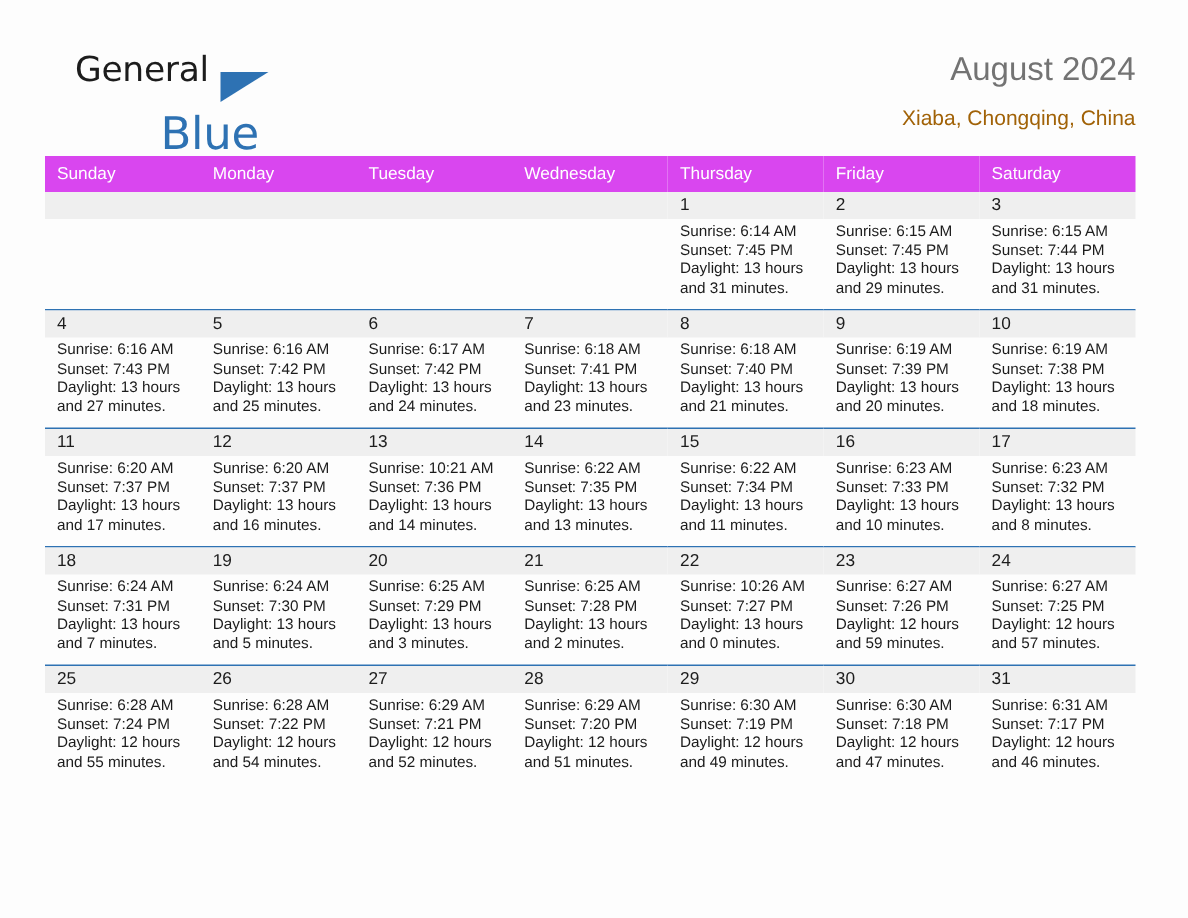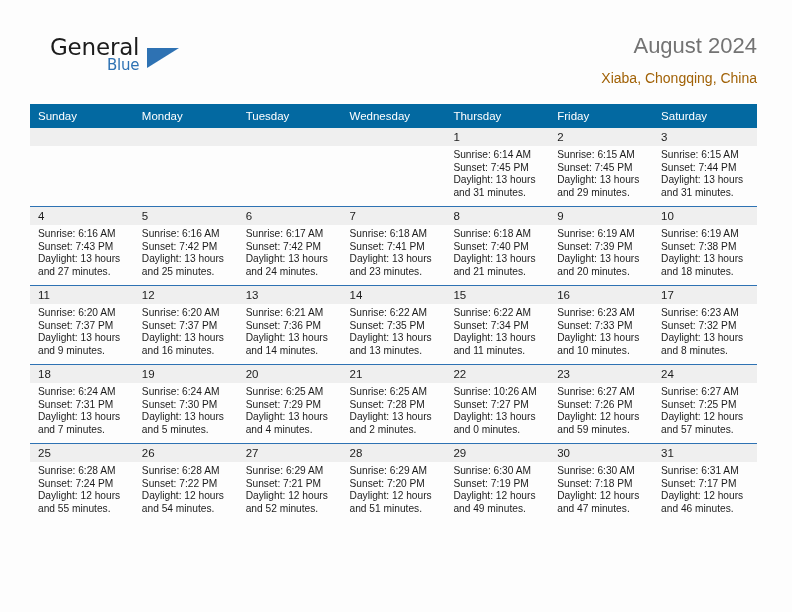--- a/index.html
+++ b/index.html
@@ -42,22 +42,22 @@
     top: 0;
     font-size: 23px;
     letter-spacing: -0.2px;
     color: #1c1c1c;
     font-family: "DejaVu Sans", sans-serif;
     font-weight: 400;
   }
   .brand-blue {
     position: absolute;
     left: 57px;
-    top: 22px;
-    font-size: 15px;
+    top: 38px;
+    font-size: 30px;
     letter-spacing: -0.2px;
     color: #2e72b3;
     font-family: "DejaVu Sans", sans-serif;
     font-weight: 400;
   }
   .brand-tri {
     position: absolute;
     left: 97px;
     top: 14px;
     width: 0;
@@ -94,21 +94,21 @@
     left: 30px;
     top: 104px;
     width: 727px;
   }
   table.cal {
     width: 727px;
     border-collapse: collapse;
     table-layout: fixed;
   }
   table.cal th {
-    background: #0369a1;
+    background: #d946ef;
     color: #ffffff;
     font-size: 11.5px;
     font-weight: 400;
     text-align: left;
     padding: 6px 0 6px 8px;
     height: 12px;
     border: none;
   }
   table.cal td {
     vertical-align: top;
@@ -319,40 +319,40 @@
             </td>
           </tr>
           <tr>
             <td>
               <div class="cell">
                 <div class="daynum-band">11</div>
                 <div class="details">
                   <div>Sunrise: 6:20 AM</div>
                   <div>Sunset: 7:37 PM</div>
                   <div>Daylight: 13 hours</div>
-                  <div>and 9 minutes.</div>
+                  <div>and 17 minutes.</div>
                 </div>
               </div>
             </td>
             <td>
               <div class="cell">
                 <div class="daynum-band">12</div>
                 <div class="details">
                   <div>Sunrise: 6:20 AM</div>
                   <div>Sunset: 7:37 PM</div>
                   <div>Daylight: 13 hours</div>
                   <div>and 16 minutes.</div>
                 </div>
               </div>
             </td>
             <td>
               <div class="cell">
                 <div class="daynum-band">13</div>
                 <div class="details">
-                  <div>Sunrise: 6:21 AM</div>
+                  <div>Sunrise: 10:21 AM</div>
                   <div>Sunset: 7:36 PM</div>
                   <div>Daylight: 13 hours</div>
                   <div>and 14 minutes.</div>
                 </div>
               </div>
             </td>
             <td>
               <div class="cell">
                 <div class="daynum-band">14</div>
                 <div class="details">
@@ -420,21 +420,21 @@
                 </div>
               </div>
             </td>
             <td>
               <div class="cell">
                 <div class="daynum-band">20</div>
                 <div class="details">
                   <div>Sunrise: 6:25 AM</div>
                   <div>Sunset: 7:29 PM</div>
                   <div>Daylight: 13 hours</div>
-                  <div>and 4 minutes.</div>
+                  <div>and 3 minutes.</div>
                 </div>
               </div>
             </td>
             <td>
               <div class="cell">
                 <div class="daynum-band">21</div>
                 <div class="details">
                   <div>Sunrise: 6:25 AM</div>
                   <div>Sunset: 7:28 PM</div>
                   <div>Daylight: 13 hours</div>

